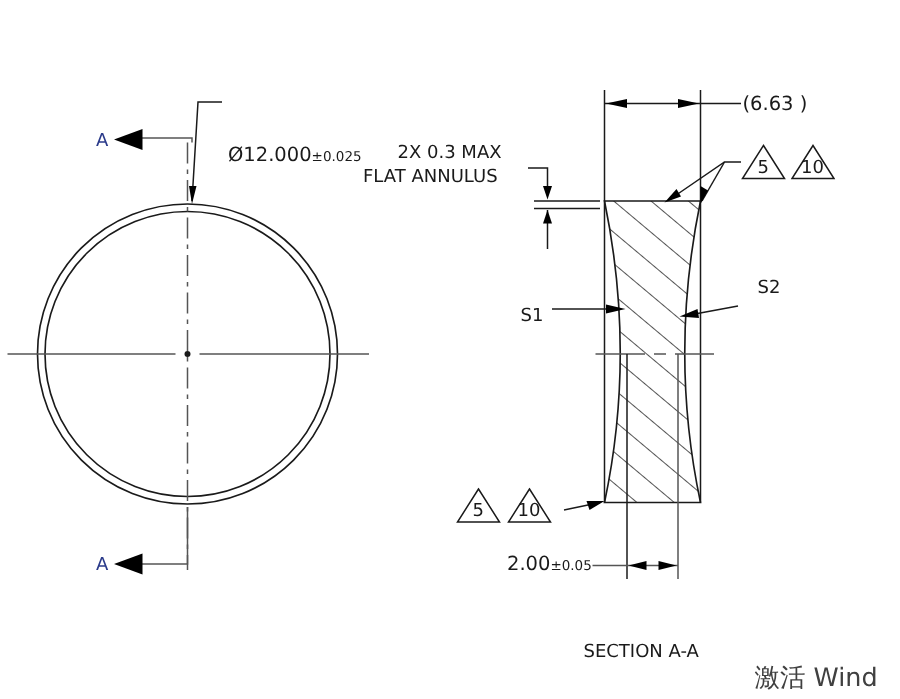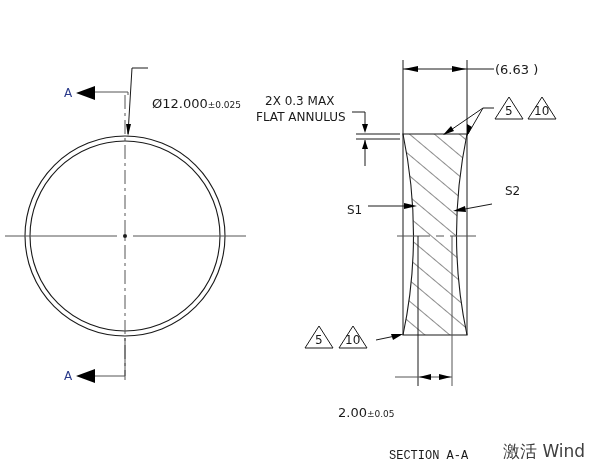--- a/index.html
+++ b/index.html
@@ -94,30 +94,30 @@
 <div class="lbl lg" style="left:152px; top:61px;margin-top:36px;">
   <span>Ø</span><span>12.000</span><span class="sm">±0.025</span>
 </div>
 
 <div class="lbl md lbl-blue" style="left:64px; top:87px;">A</div>
 <div class="lbl md lbl-blue" style="left:64px; top:370px;">A</div>
 
 <div class="lbl lg" style="left:495px; top:63px;">(6.63 )</div>
 
 <div class="lbl md" style="left:265px; top:95px;">2X 0.3 MAX</div>
-<div class="lbl md" style="left:256px; top:111px;">FLAT ANNULUS</div>
+<div class="lbl md" style="left:242px; top:111px;">FLAT ANNULUS</div>
 
 <div class="lbl md" style="left:347px; top:204px;">S1</div>
 <div class="lbl md" style="left:505px; top:185px;">S2</div>
 
-<div class="lbl lg" style="left:338px; top:370px;margin-top:36px;">
+<div class="lbl lg" style="left:338px; top:370px;">
   <span>2.00</span><span class="sm">±0.05</span>
 </div>
 
-<div class="lbl md" style="left:389px; top:450px;font-family:Liberation Mono, monospace;">SECTION A-A</div>
+<div class="lbl md" style="left:389px; top:428px;">SECTION A-A</div>
 
 <div class="tri" style="left:494px; top:96px; width:30px; height:24px;">
   <svg width="30" height="24">
       <polygon points="15,1 29,23 1,23" fill="none" stroke="#1a1a1a" stroke-width="1"></polygon>
     </svg>
   <span class="lbl md" style="left:11px; top:9px;">5</span>
 </div>
 <div class="tri" style="left:527px; top:96px; width:30px; height:24px;">
   <svg width="30" height="24">
       <polygon points="15,1 29,23 1,23" fill="none" stroke="#1a1a1a" stroke-width="1"></polygon>

